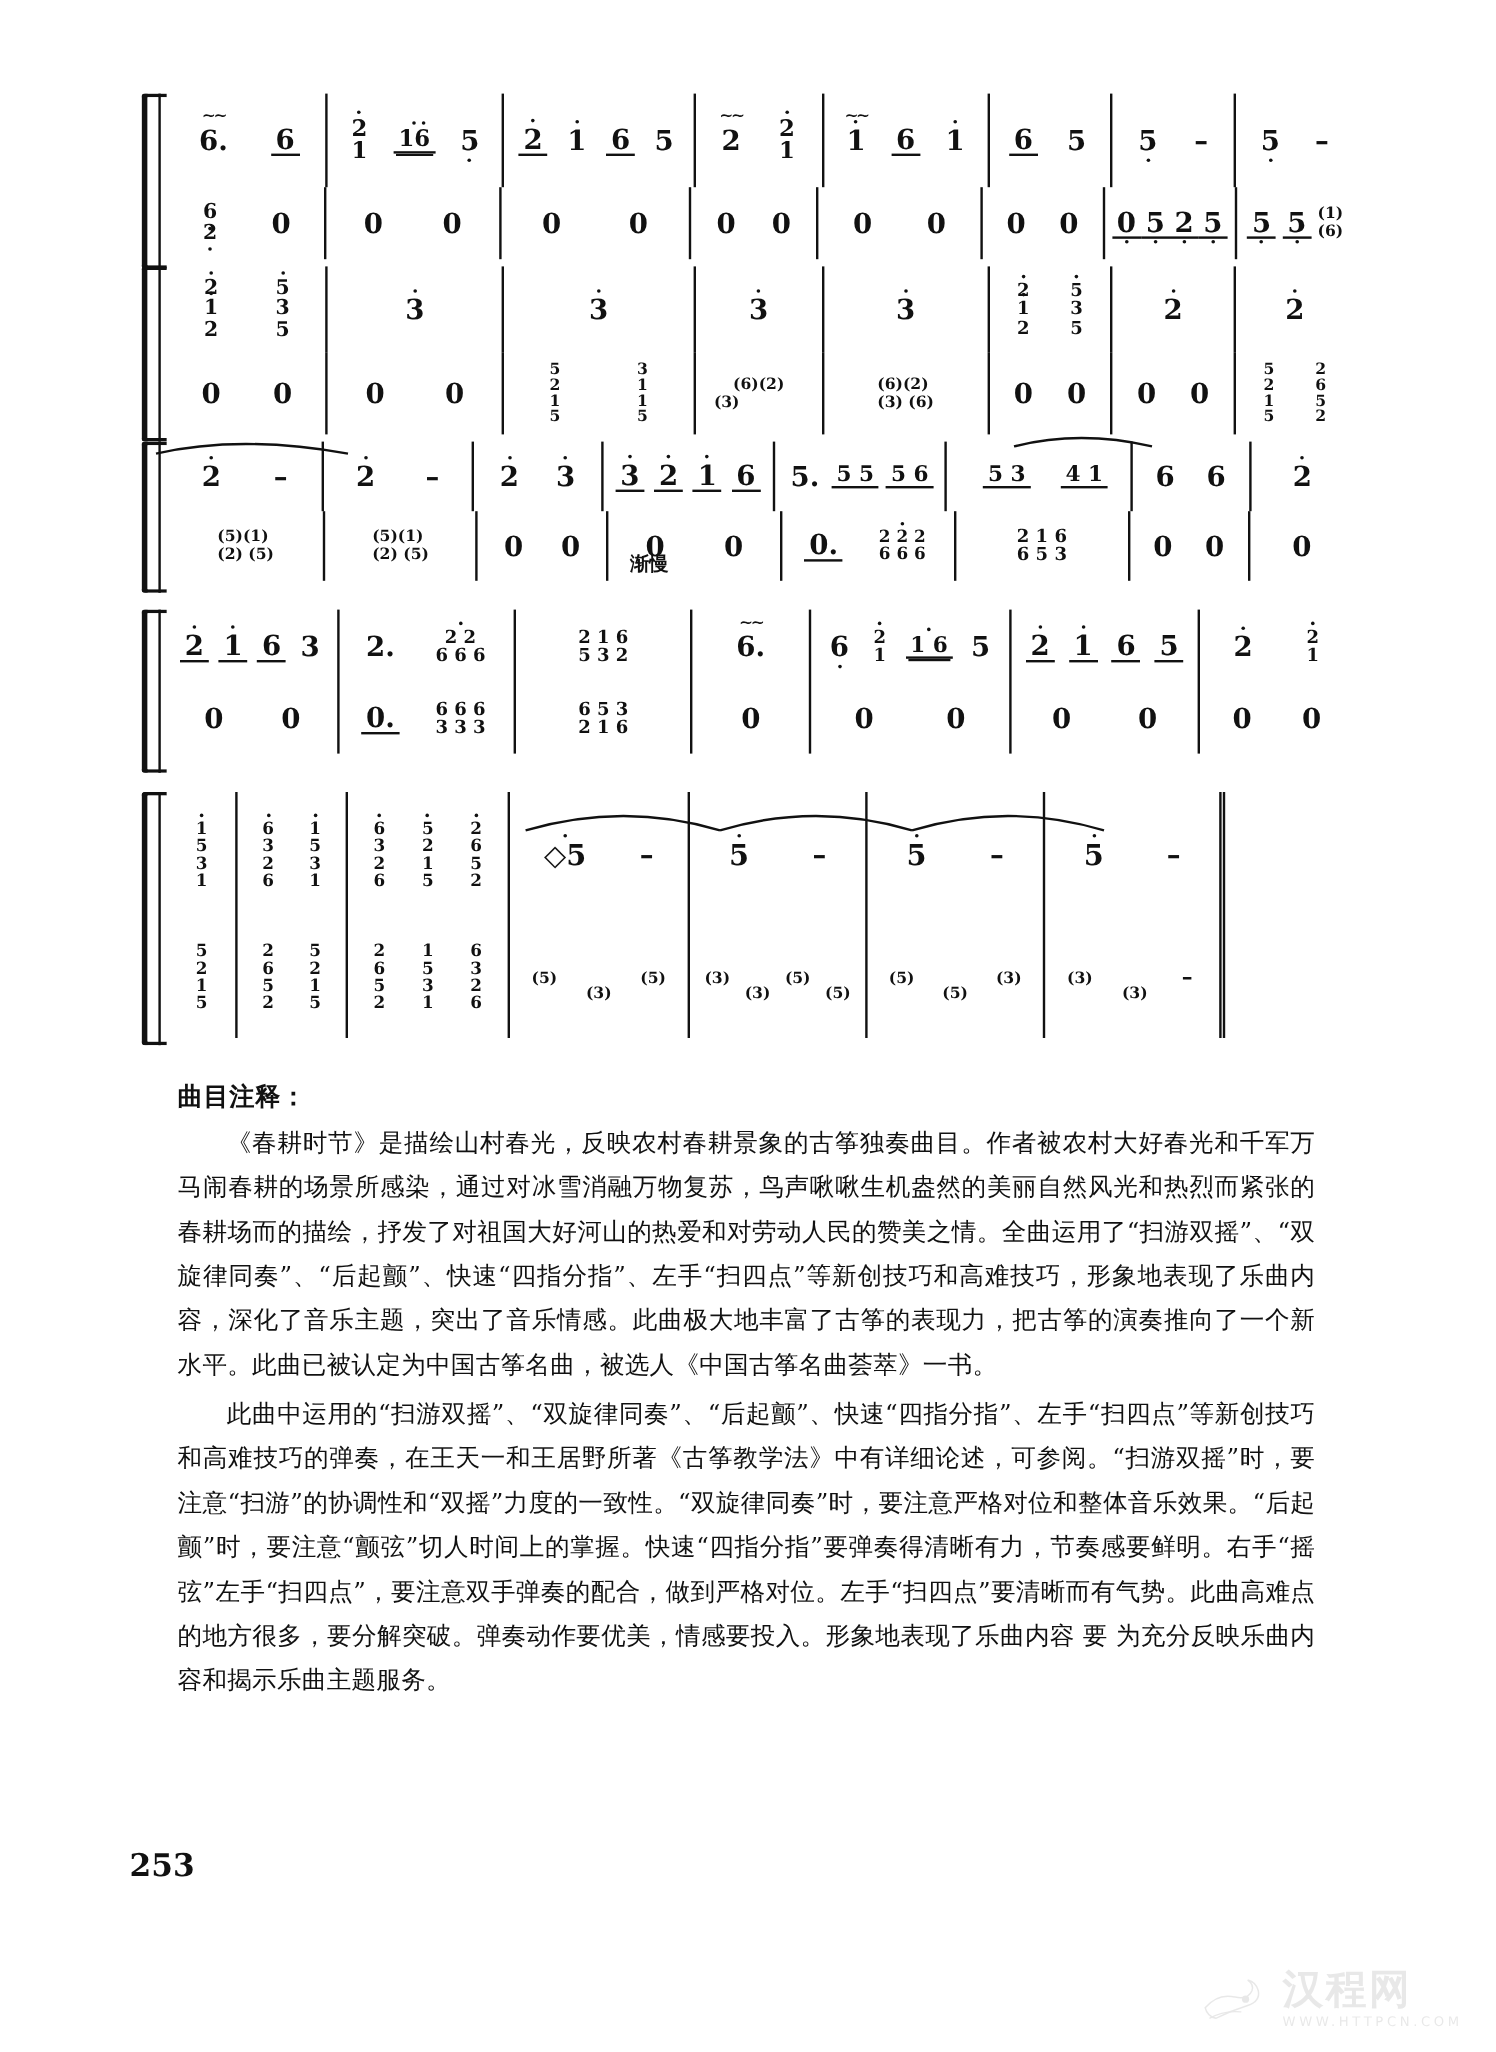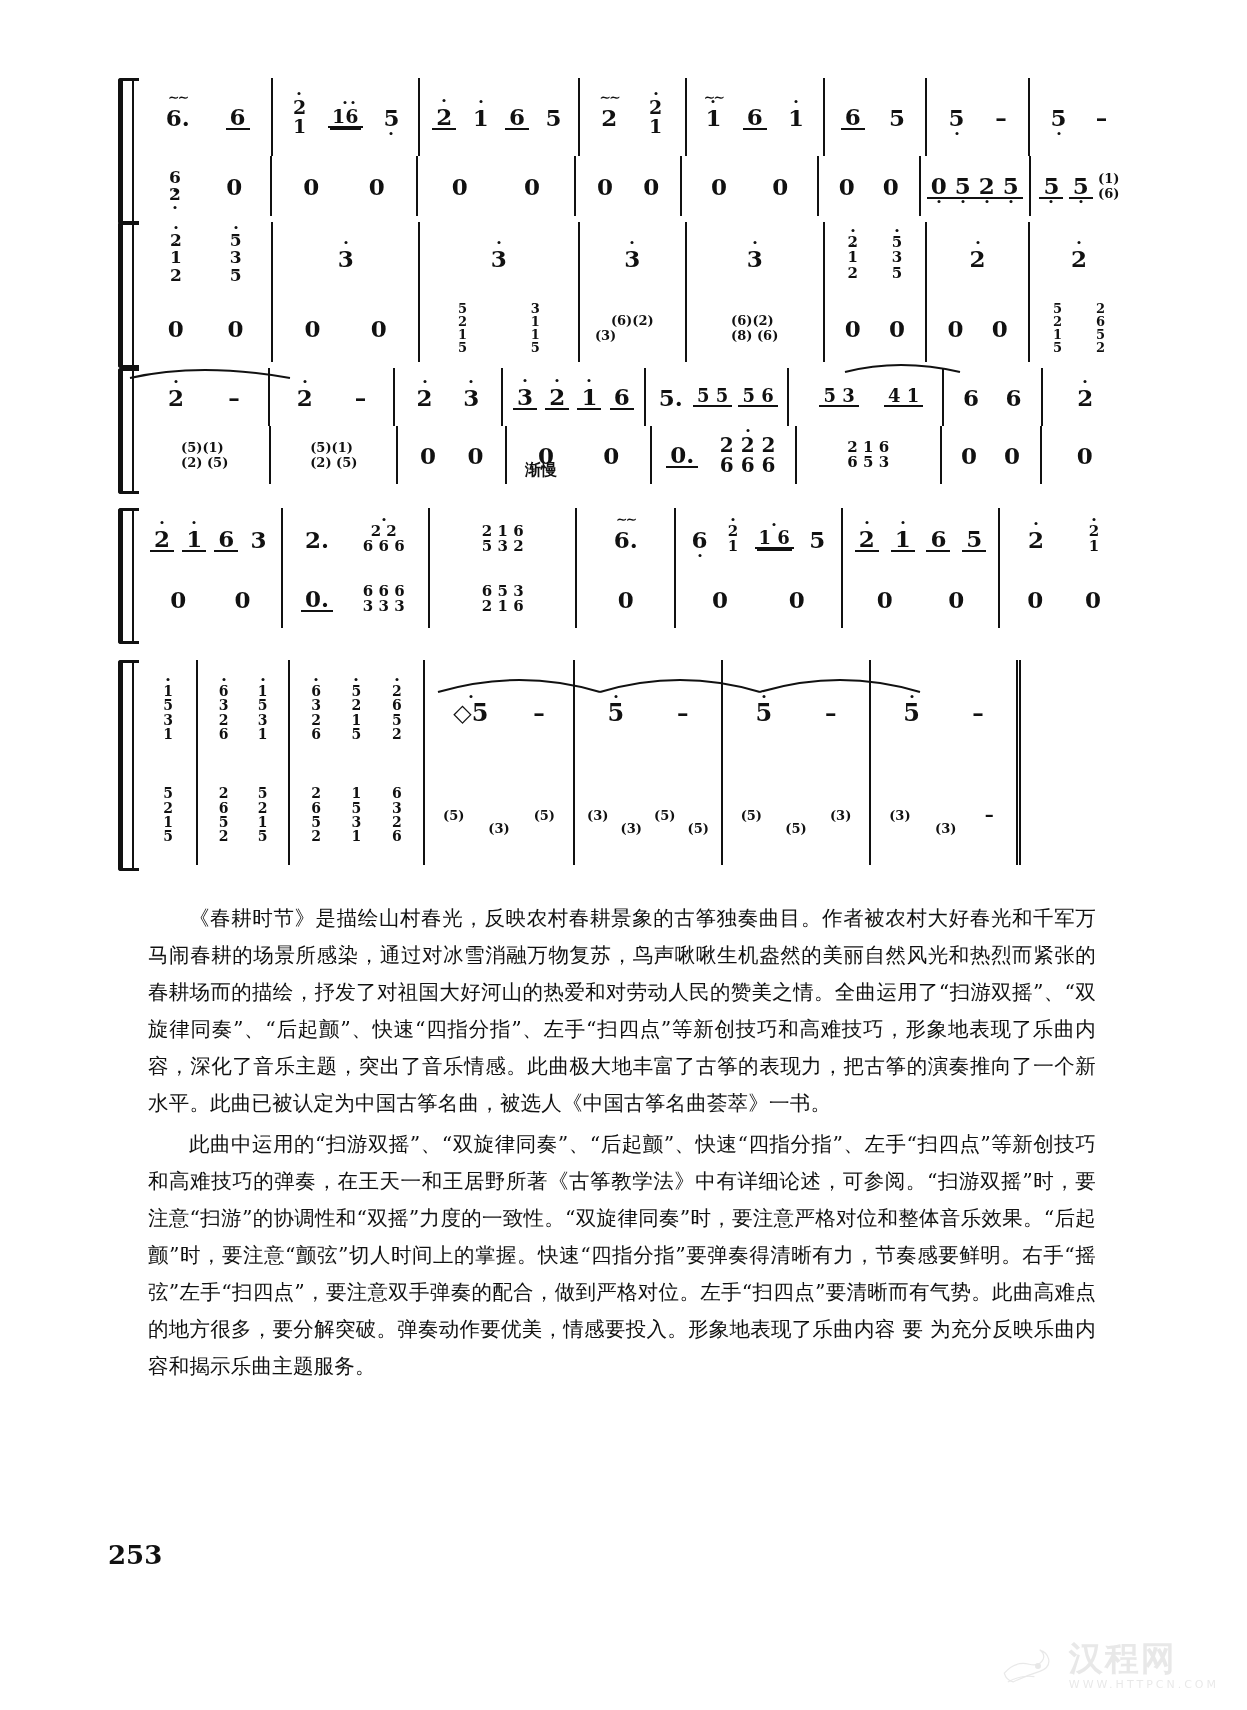--- a/index.html
+++ b/index.html
@@ -377,21 +377,21 @@
       </div>
       <div class="measure" style="width:120px;">
         <span class="fingering" style="display:inline-flex;flex-direction:column;font-size:13px;">
           <span>(6)(2)</span>
           <span style="margin-left:-16px;">(3)</span>
         </span>
       </div>
       <div class="measure" style="width:155px;">
         <span class="fingering" style="display:inline-flex;flex-direction:column;font-size:13px;">
           <span>(6)(2)</span>
-          <span>(8) (6)</span>
+          <span>(3) (6)</span>
         </span>
       </div>
       <div class="measure" style="width:115px;">
         <span class="note rest">0</span>
         <span class="note rest">0</span>
       </div>
       <div class="measure" style="width:115px;">
         <span class="note rest">0</span>
         <span class="note rest">0</span>
       </div>
@@ -468,21 +468,21 @@
       <div class="measure" style="width:120px;">
         <span class="note rest">0</span>
         <span class="note rest">0</span>
       </div>
       <div class="measure" style="width:160px;">
         <span class="note rest">0</span>
         <span class="note rest">0</span>
       </div>
       <div class="measure" style="width:160px;">
         <span class="note beam">0<span class="dur-dot">.</span></span>
-        <span class="chordstack" style="font-size:20px;justify-content:center;">
+        <span class="chordstack" style="font-size:14px;justify-content:center;">
           <span class="cn"><span class="dot-up"></span>2 2 2</span>
           <span class="cn">6 6 6</span>
         </span>
       </div>
       <div class="measure" style="width:160px;">
         <span class="chordstack" style="font-size:15px;">
           <span class="cn">2 1 6</span>
           <span class="cn">6 5 3</span>
         </span>
       </div>
@@ -719,20 +719,21 @@
     <path d="M 438 692 Q 520 668 600 692" stroke="#111" stroke-width="2" fill="none"></path>
     <path d="M 600 692 Q 680 668 760 692" stroke="#111" stroke-width="2" fill="none"></path>
     <path d="M 760 692 Q 840 668 920 692" stroke="#111" stroke-width="2" fill="none"></path>
     <path d="M 130 378 Q 200 362 290 378" stroke="#111" stroke-width="2" fill="none"></path>
     <path d="M 845 372 Q 900 358 960 372" stroke="#111" stroke-width="2" fill="none"></path>
   </svg>
 </div>
 
 <div class="textblock">
 
+  <h2 class="sec-title">曲目注释：</h2>
   <p class="para">《春耕时节》是描绘山村春光，反映农村春耕景象的古筝独奏曲目。作者被农村大好春光和千军万马闹春耕的场景所感染，通过对冰雪消融万物复苏，鸟声啾啾生机盎然的美丽自然风光和热烈而紧张的春耕场而的描绘，抒发了对祖国大好河山的热爱和对劳动人民的赞美之情。全曲运用了“扫游双摇”、“双旋律同奏”、“后起颤”、快速“四指分指”、左手“扫四点”等新创技巧和高难技巧，形象地表现了乐曲内容，深化了音乐主题，突出了音乐情感。此曲极大地丰富了古筝的表现力，把古筝的演奏推向了一个新水平。此曲已被认定为中国古筝名曲，被选人《中国古筝名曲荟萃》一书。</p>
 
   <p class="para">此曲中运用的“扫游双摇”、“双旋律同奏”、“后起颤”、快速“四指分指”、左手“扫四点”等新创技巧和高难技巧的弹奏，在王天一和王居野所著《古筝教学法》中有详细论述，可参阅。“扫游双摇”时，要注意“扫游”的协调性和“双摇”力度的一致性。“双旋律同奏”时，要注意严格对位和整体音乐效果。“后起颤”时，要注意“颤弦”切人时间上的掌握。快速“四指分指”要弹奏得清晰有力，节奏感要鲜明。右手“摇弦”左手“扫四点”，要注意双手弹奏的配合，做到严格对位。左手“扫四点”要清晰而有气势。此曲高难点的地方很多，要分解突破。弹奏动作要优美，情感要投入。形象地表现了乐曲内容 要 为充分反映乐曲内容和揭示乐曲主题服务。</p>
 </div>
 
 <div class="pageno">253</div>
 
 <div class="watermark">
   <svg class="wm-logo" viewBox="0 0 70 56">
     <path d="M6 36 Q18 22 34 26 Q46 29 50 20 Q52 14 46 10 Q54 12 56 20 Q58 30 46 34 Q30 39 16 46 Q8 44 6 36 Z" fill="none" stroke="#9a9a9a" stroke-width="1.4"></path>

